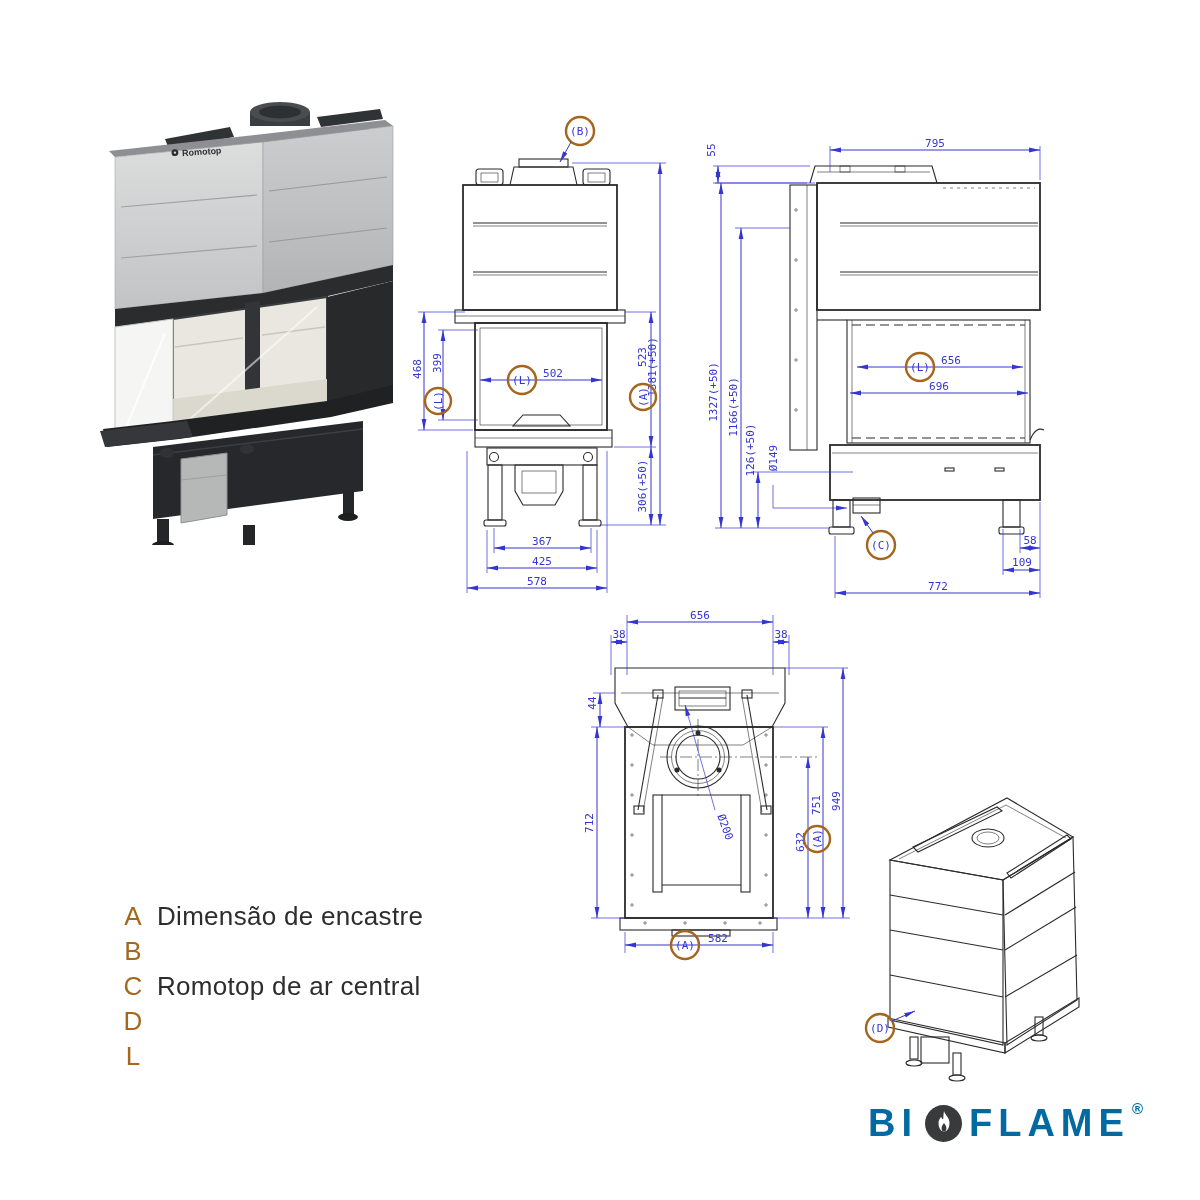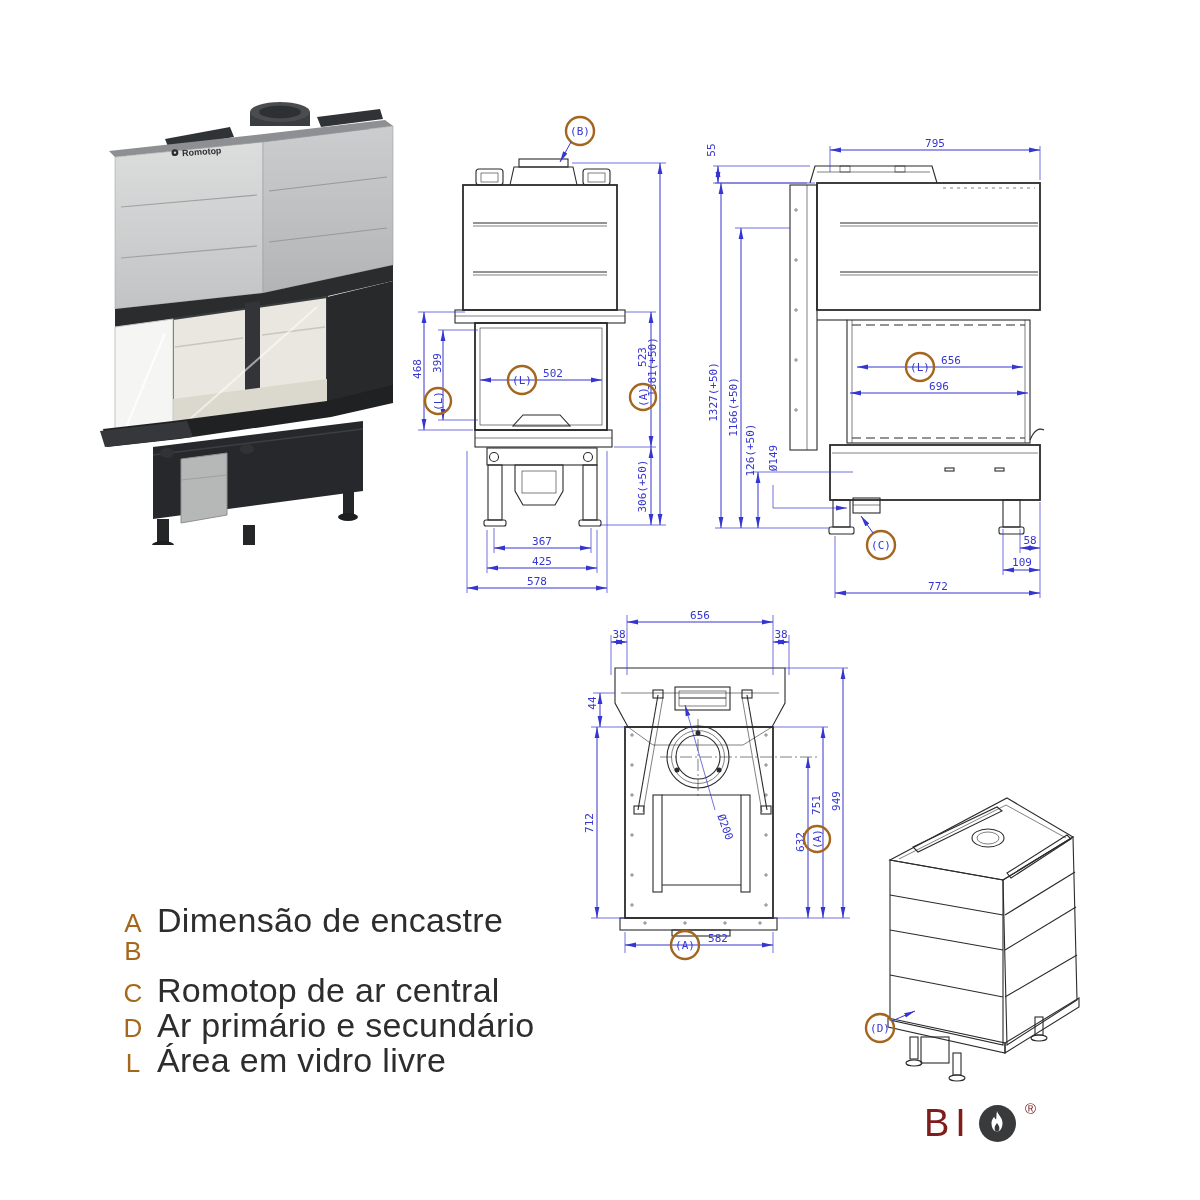--- a/index.html
+++ b/index.html
@@ -13,24 +13,24 @@
   .dl{stroke:#3535cf;stroke-width:1;fill:none}
   .ext{stroke:#3535cf;stroke-width:.7;fill:none}
   .cc{stroke:#a4661e;stroke-width:2.4;fill:none}
   text.dt{font-family:"DejaVu Sans Mono",monospace;font-size:11px;fill:#3535cf;
           text-anchor:middle;dominant-baseline:central;}
   text.pt{font-family:"Liberation Sans",sans-serif;fill:#2f2f2f;}
   
   .legend{position:absolute;left:118px;top:901px;}
   .legend-row{display:flex;align-items:baseline;height:35px;}
   .legend-letter{width:30px;text-align:center;color:#a5671c;font-size:26px;}
-  .legend-text{color:#2d2d2d;font-size:34px;margin-left:9px;letter-spacing:.3px;}
+  .legend-text{color:#2d2d2d;font-size:26px;margin-left:9px;letter-spacing:.3px;}
   
-  .logo{position:absolute;left:924px;top:1104px;display:flex;align-items:center;
-        color:#7f1d1d;font-size:38px;letter-spacing:6px;}
+  .logo{position:absolute;left:868px;top:1104px;display:flex;align-items:center;
+        color:#0369a1;font-size:38px;letter-spacing:6px;font-weight:bold;}
   .logo .seg{line-height:1;}
   .flame-circle{width:37px;height:37px;border-radius:50%;background:#393a3c;
         display:flex;align-items:center;justify-content:center;margin:0 7px;}
   .reg{font-size:15px;letter-spacing:0;align-self:flex-start;margin-top:-4px;margin-left:2px;}
 </style>
 </head>
 <body>
 
 <div class="canvas">
 
@@ -416,32 +416,31 @@
   </div>
   <div class="legend-row">
     <span class="legend-letter">B</span>
   </div>
   <div class="legend-row">
     <span class="legend-letter">C</span>
     <span class="legend-text">Romotop de ar central</span>
   </div>
   <div class="legend-row">
     <span class="legend-letter">D</span>
-    <span class="legend-text">Ar primário e secundário</span>
   </div>
   <div class="legend-row">
     <span class="legend-letter">L</span>
-    <span class="legend-text">Área em vidro livre</span>
   </div>
 </div>
 
 <div class="logo">
   <span class="seg">BI</span>
   <span class="flame-circle">
     <svg width="22" height="26" viewBox="0 0 22 26">
       <path fill="#ffffff" d="M11,1 C12,5 16.5,7.5 16.5,13 C16.5,18 14,21.5 11,21.5 C8,21.5 5.5,18 5.5,13 C5.5,10 7,8.6 8.2,6.8 C9,9.4 10.3,10.2 10.3,8 C10.3,5.6 10.6,3.4 11,1 Z"></path>
       <path fill="#393a3c" d="M11,13 C12.2,15 13.4,16 13.4,18.2 C13.4,20.4 12.4,21.5 11,21.5 C9.6,21.5 8.6,20.4 8.6,18.2 C8.6,16 9.8,15 11,13 Z"></path>
     </svg>
   </span>
+  <span class="seg">FLAME</span>
   <span class="reg">®</span>
 </div>
 
 </div>
 
 </body></html>

